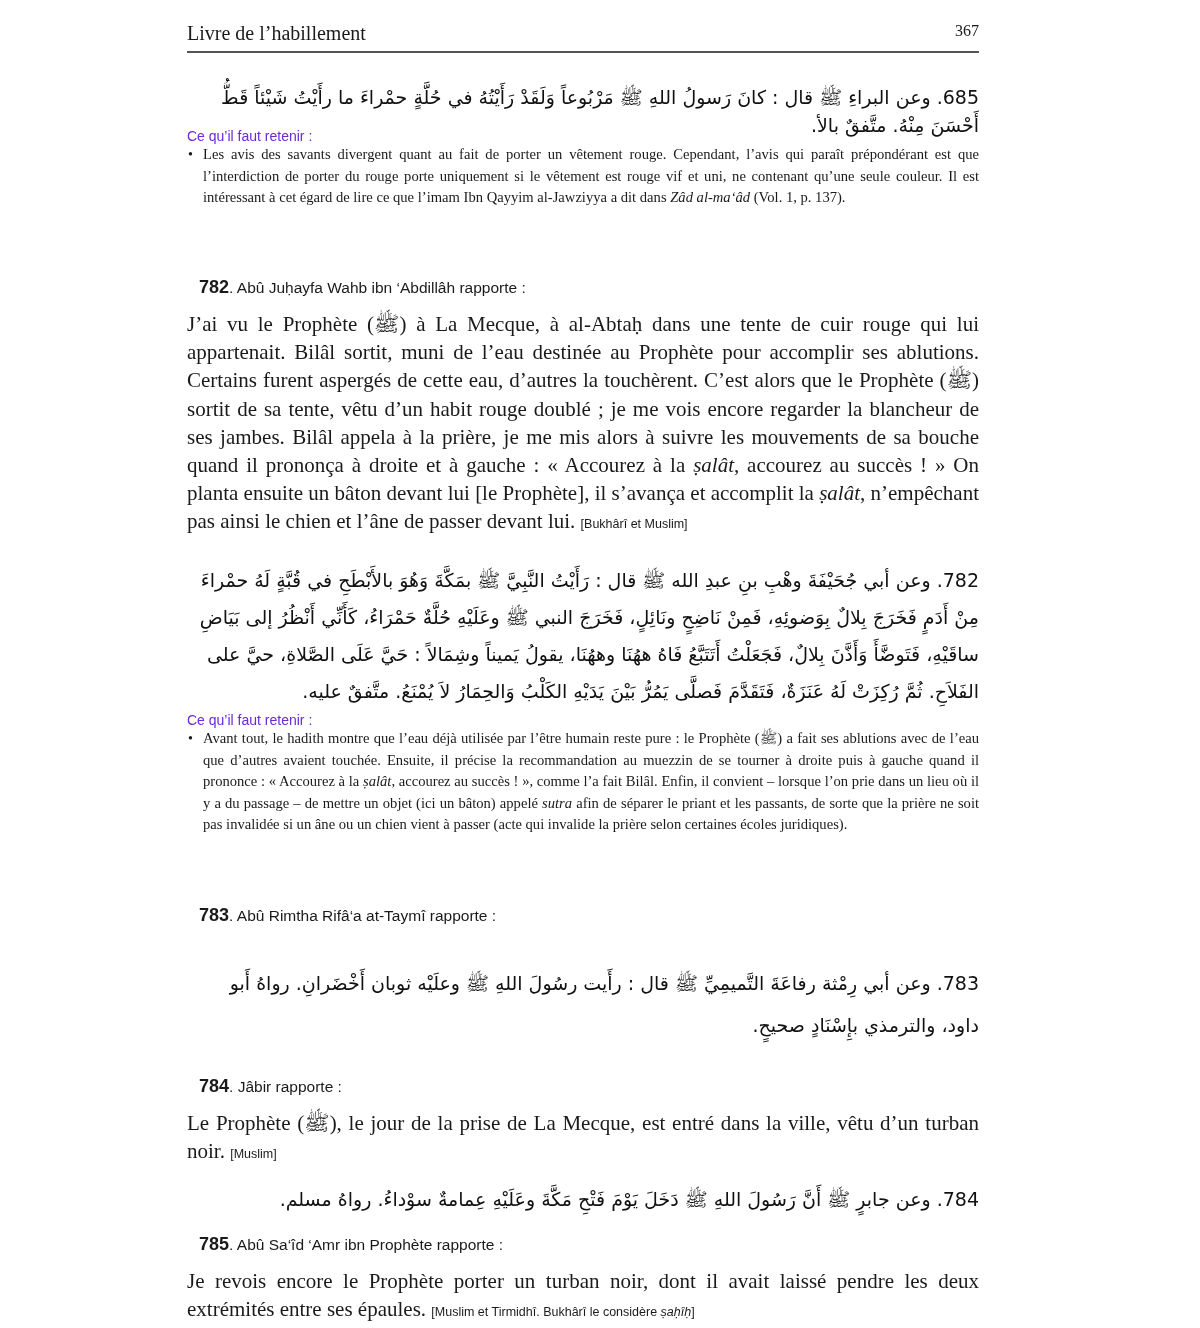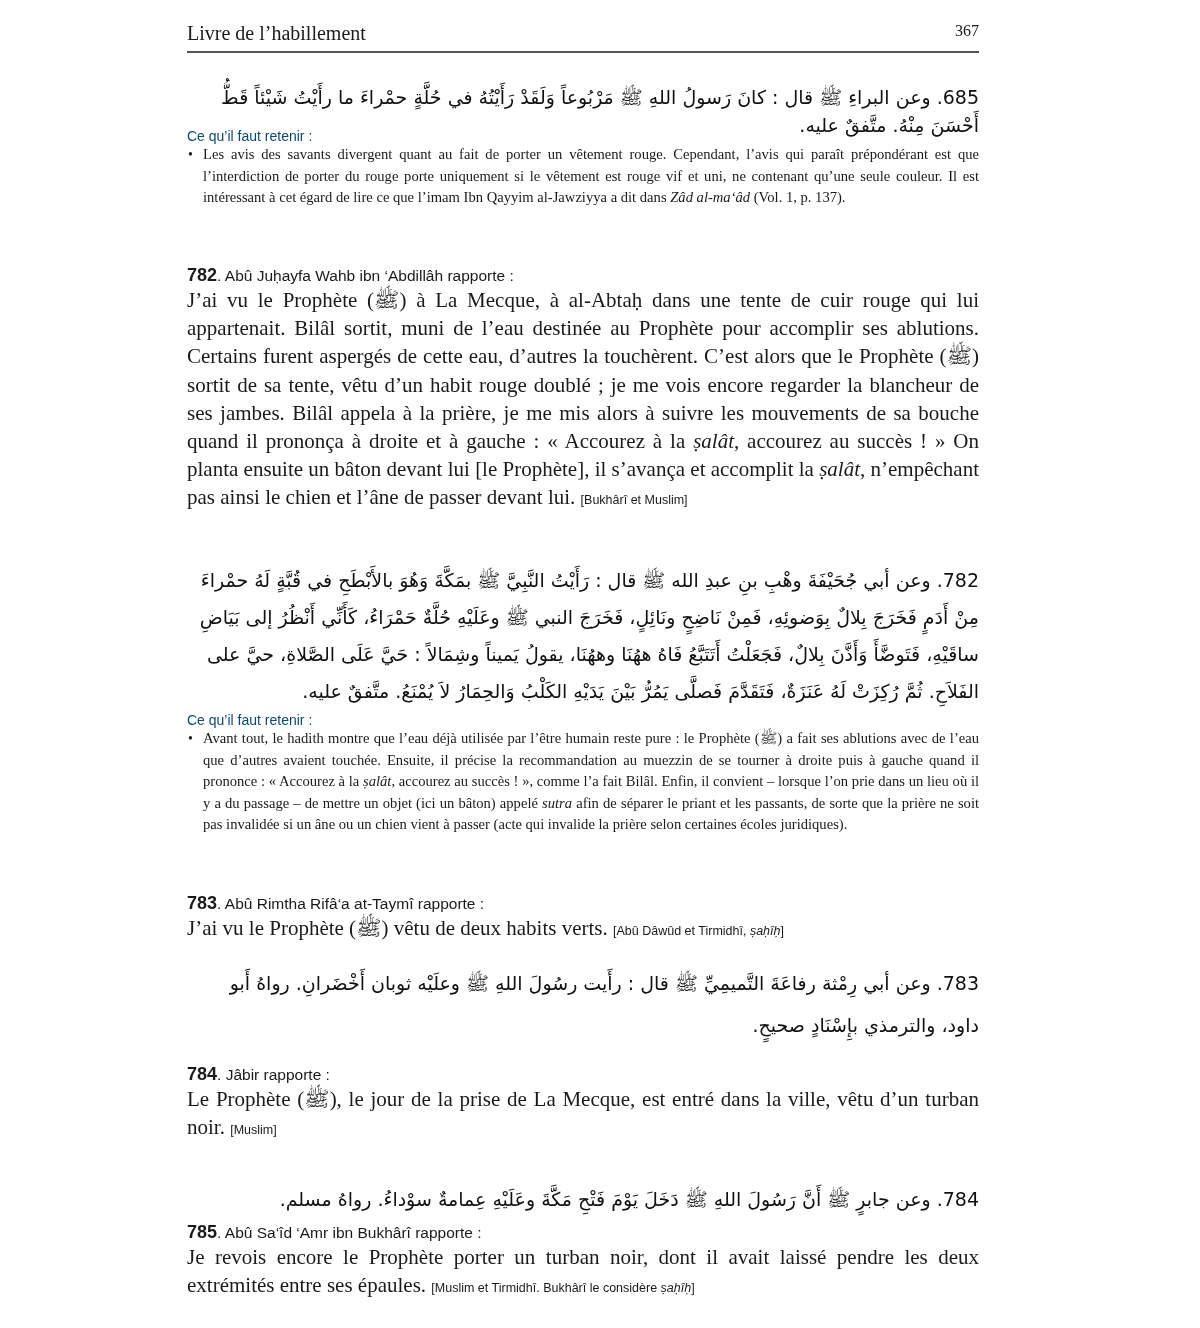--- a/index.html
+++ b/index.html
@@ -7,46 +7,46 @@
   .page { position: absolute; left: 187px; top: 0; width: 792px; }
 
   .running-head { position: absolute; top: 22px; left: 0; width: 792px; height: 26px; }
   .running-title { position: absolute; left: 0; top: 0; font-size: 20px; font-family: "Liberation Serif", serif; }
   .page-number { position: absolute; right: 0; top: 0; font-size: 16px; font-family: "Liberation Serif", serif; }
   .head-rule { position: absolute; left: 0; top: 51px; width: 792px; height: 2px; background: #555; }
 
   .arabic { direction: rtl; text-align: right; font-family: "DejaVu Sans", sans-serif; font-size: 19px; color: #111; }
   .arabic .num { direction: ltr; unicode-bidi: embed; }
 
-  .note-title { font-family: "Liberation Sans", sans-serif; font-size: 14px; color: #0c4a6e; margin: 0; }
+  .note-title { font-family: "Liberation Sans", sans-serif; font-size: 14px; color: #6d28d9; margin: 0; }
   .note-list { margin: 0; padding: 0; list-style: none; }
   .note-item { position: relative; padding-left: 16px; font-family: "Liberation Serif", serif; font-size: 14.6px; line-height: 21.5px; text-align: justify; }
   .bullet { position: absolute; left: 1px; top: 0; font-size: 14px; }
 
-  .hadith-head { font-family: "Liberation Sans", sans-serif; font-size: 15.5px; margin: 0; }
+  .hadith-head { font-family: "Liberation Sans", sans-serif; font-size: 15.5px; margin: 12px; }
   .hadith-head .hnum { font-weight: bold; font-size: 18px; }
   .hadith-body { font-family: "Liberation Serif", serif; font-size: 21px; line-height: 28.2px; text-align: justify; margin: 0; }
   .source { font-family: "Liberation Sans", sans-serif; font-size: 12.5px; }
   i { font-style: italic; }
 
   .block { position: absolute; left: 0; width: 792px; }
 </style>
 </head>
 <body>
 
 <div class="page">
 
   <div class="running-head">
     <span class="running-title">Livre de l’habillement</span>
     <span class="page-number">367</span>
   </div>
   <div class="head-rule"></div>
 
   <div class="block arabic" style="top:86px;">
-    <span class="num">685</span><span>. وعن البراءِ ﷺ قال : كانَ رَسولُ اللهِ ﷺ مَرْبُوعاً وَلَقَدْ رَأَيْتُهُ في حُلَّةٍ حمْراءَ ما رأَيْتُ شَيْئاً قَطُّ أَحْسَنَ مِنْهُ. متَّفقٌ عليه.</span>
+    <span class="num">685</span><span>. وعن البراءِ ﷺ قال : كانَ رَسولُ اللهِ ﷺ مَرْبُوعاً وَلَقَدْ رَأَيْتُهُ في حُلَّةٍ حمْراءَ ما رأَيْتُ شَيْئاً قَطُّ أَحْسَنَ مِنْهُ. متَّفقٌ بالأ.</span>
   </div>
 
   <div class="block" style="top:128px;">
     <p class="note-title">Ce qu’il faut retenir :</p>
     <ul class="note-list">
       <li class="note-item">
         <span class="bullet">•</span><span>Les avis des savants divergent quant au fait de porter un vêtement rouge. Cependant, l’avis qui paraît prépondérant est que l’interdiction de porter du rouge porte uniquement si le vêtement est rouge vif et uni, ne contenant qu’une seule couleur. Il est intéressant à cet égard de lire ce que l’imam Ibn Qayyim al-Jawziyya a dit dans </span><i>Zâd al-ma‘âd</i><span> (Vol. 1, p. 137).</span>
       </li>
     </ul>
   </div>
@@ -70,23 +70,20 @@
       <li class="note-item">
         <span class="bullet">•</span><span>Avant tout, le hadith montre que l’eau déjà utilisée par l’être humain reste pure : le Prophète (ﷺ) a fait ses ablutions avec de l’eau que d’autres avaient touchée. Ensuite, il précise la recommandation au muezzin de se tourner à droite puis à gauche quand il prononce : « Accourez à la </span><i>ṣalât</i><span>, accourez au succès ! », comme l’a fait Bilâl. Enfin, il convient – lorsque l’on prie dans un lieu où il y a du passage – de mettre un objet (ici un bâton) appelé </span><i>sutra</i><span> afin de séparer le priant et les passants, de sorte que la prière ne soit pas invalidée si un âne ou un chien vient à passer (acte qui invalide la prière selon certaines écoles juridiques).</span>
       </li>
     </ul>
   </div>
 
   <div class="block" style="top:893px;">
     <p class="hadith-head">
       <span class="hnum">783</span><span>. Abû Rimtha Rifâ‘a at-Taymî rapporte :</span>
     </p>
-    <p class="hadith-body">
-      <span>J’ai vu le Prophète (ﷺ) vêtu de deux habits verts. </span><span class="source"><span>[Abû Dâwûd et Tirmidhî, </span><i>ṣaḥîḥ</i><span>]</span></span>
-    </p>
   </div>
 
   <div class="block arabic" style="top:962px; line-height:42px;">
     <span class="num">783</span><span>. وعن أبي رِمْثة رفاعَةَ التَّميمِيِّ ﷺ قال : رأَيت رسُولَ اللهِ ﷺ وعلَيْه ثوبان أَخْضَرانِ. رواهُ أَبو داود، والترمذي بإِسْنَادٍ صحيحٍ.</span>
   </div>
 
   <div class="block" style="top:1064px;">
     <p class="hadith-head">
       <span class="hnum">784</span><span>. Jâbir rapporte :</span>
     </p>
@@ -94,20 +91,20 @@
       <span>Le Prophète (ﷺ), le jour de la prise de La Mecque, est entré dans la ville, vêtu d’un turban noir. </span><span class="source">[Muslim]</span>
     </p>
   </div>
 
   <div class="block arabic" style="top:1163px;margin-top:25px;">
     <span class="num">784</span><span>. وعن جابرٍ ﷺ أَنَّ رَسُولَ اللهِ ﷺ دَخَلَ يَوْمَ فَتْحِ مَكَّةَ وعَلَيْهِ عِمامةٌ سوْداءُ. رواهُ مسلم.</span>
   </div>
 
   <div class="block" style="top:1222px;">
     <p class="hadith-head">
-      <span class="hnum">785</span><span>. Abû Sa‘îd ‘Amr ibn Bukhârî rapporte :</span>
+      <span class="hnum">785</span><span>. Abû Sa‘îd ‘Amr ibn Prophète rapporte :</span>
     </p>
     <p class="hadith-body">
       <span>Je revois encore le Prophète porter un turban noir, dont il avait laissé pendre les deux extrémités entre ses épaules. </span><span class="source"><span>[Muslim et Tirmidhî. Bukhârî le considère </span><i>ṣaḥîḥ</i><span>]</span></span>
     </p>
   </div>
 
 </div>
 
 </body></html>

